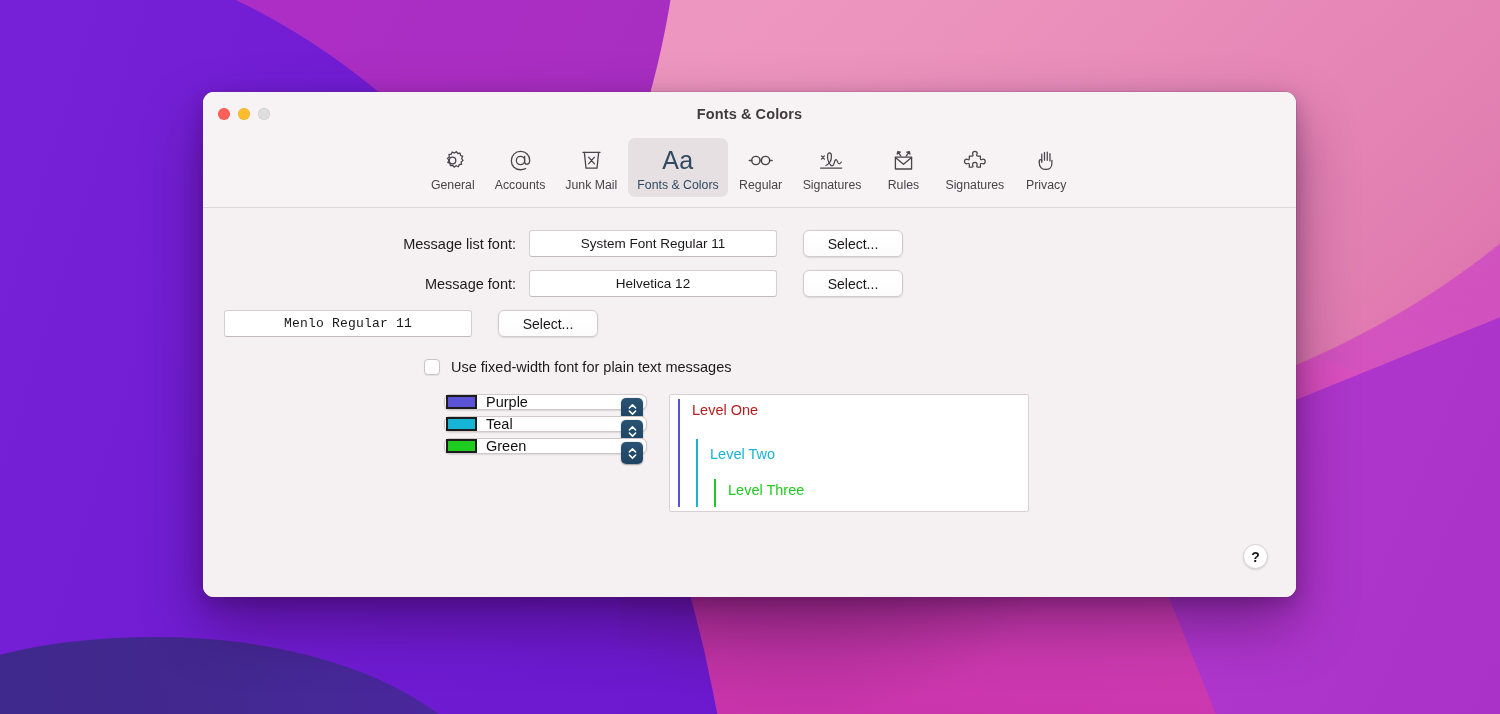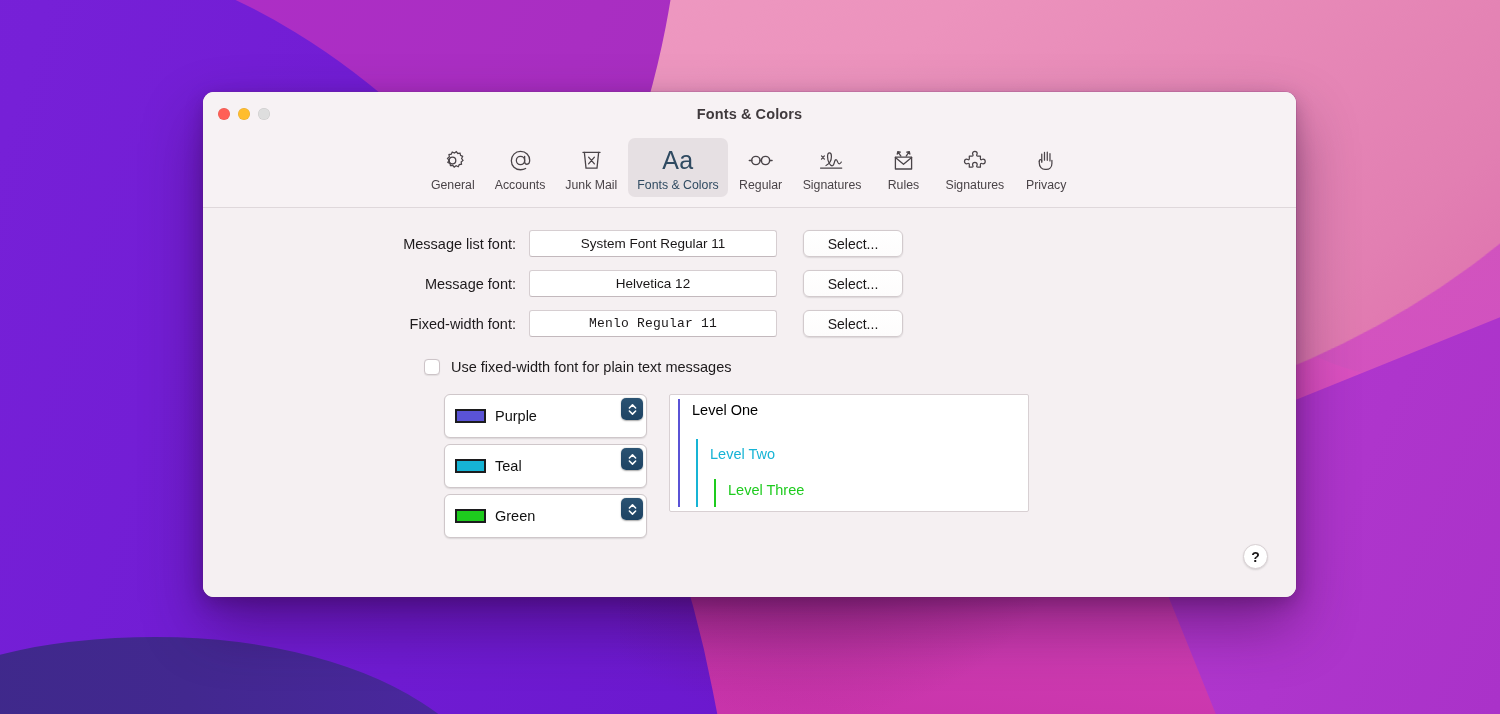--- a/index.html
+++ b/index.html
@@ -280,28 +280,28 @@
   .quote-section {
     display: flex;
     margin-top: 19px;
     padding-left: 241px;
   }
   .popups { display: flex; flex-direction: column; gap: 6px; }
 
   .popup {
     position: relative;
     width: 203px;
-    height: 44px;
+    height: 16px;
     background: #ffffff;
     border-radius: 6px;
     border: 0.5px solid #cfc7ca;
     box-shadow: 0 1px 1.5px rgba(0,0,0,.11);
     display: flex;
     align-items: center;
-    padding-left: 10px;
+    padding-left: 1px;
     cursor: default;
   }
   .swatch {
     width: 31px; height: 14px;
     border: 2px solid #1c1c1e;
     flex: 0 0 31px;
   }
   .popup-label {
     margin-left: 9px;
     font-size: 14.5px;
@@ -495,21 +495,20 @@
         <div class="select-btn">Select...</div>
       </div>
 
       <div class="form-row">
         <div class="form-label">Message font:</div>
         <div class="font-field">Helvetica 12</div>
         <div class="select-btn">Select...</div>
       </div>
 
       <div class="form-row">
-        <div class="form-label">Fixed-width font:</div>
         <div class="font-field mono">Menlo Regular 11</div>
         <div class="select-btn">Select...</div>
       </div>
 
       <div class="check-row first">
         <span class="cbox cbox-off"></span>
         <span class="check-label">Use fixed-width font for plain text messages</span>
       </div>
 
 
@@ -549,21 +548,21 @@
               </svg>
             </span>
           </div>
 
         </div>
 
         <div class="preview">
           <span class="qb-l1" id="qb0" style="background: rgb(90, 83, 214);"></span>
           <span class="qb-l2" id="qb1" style="background: rgb(22, 180, 213);"></span>
           <span class="qb-l3" id="qb2" style="background: rgb(30, 203, 30);"></span>
-          <span class="qtext qt-l1" id="qt0" style="color: #000000;">Level One</span>
+          <span class="qtext qt-l1" id="qt0" style="color: #b91c1c;">Level One</span>
           <span class="qtext qt-l2" id="qt1" style="color: rgb(22, 180, 213);">Level Two</span>
           <span class="qtext qt-l3" id="qt2" style="color: rgb(30, 203, 30);">Level Three</span>
         </div>
 
       </div>
 
       <div class="help-btn">?</div>
 
     </div>
   </div>

